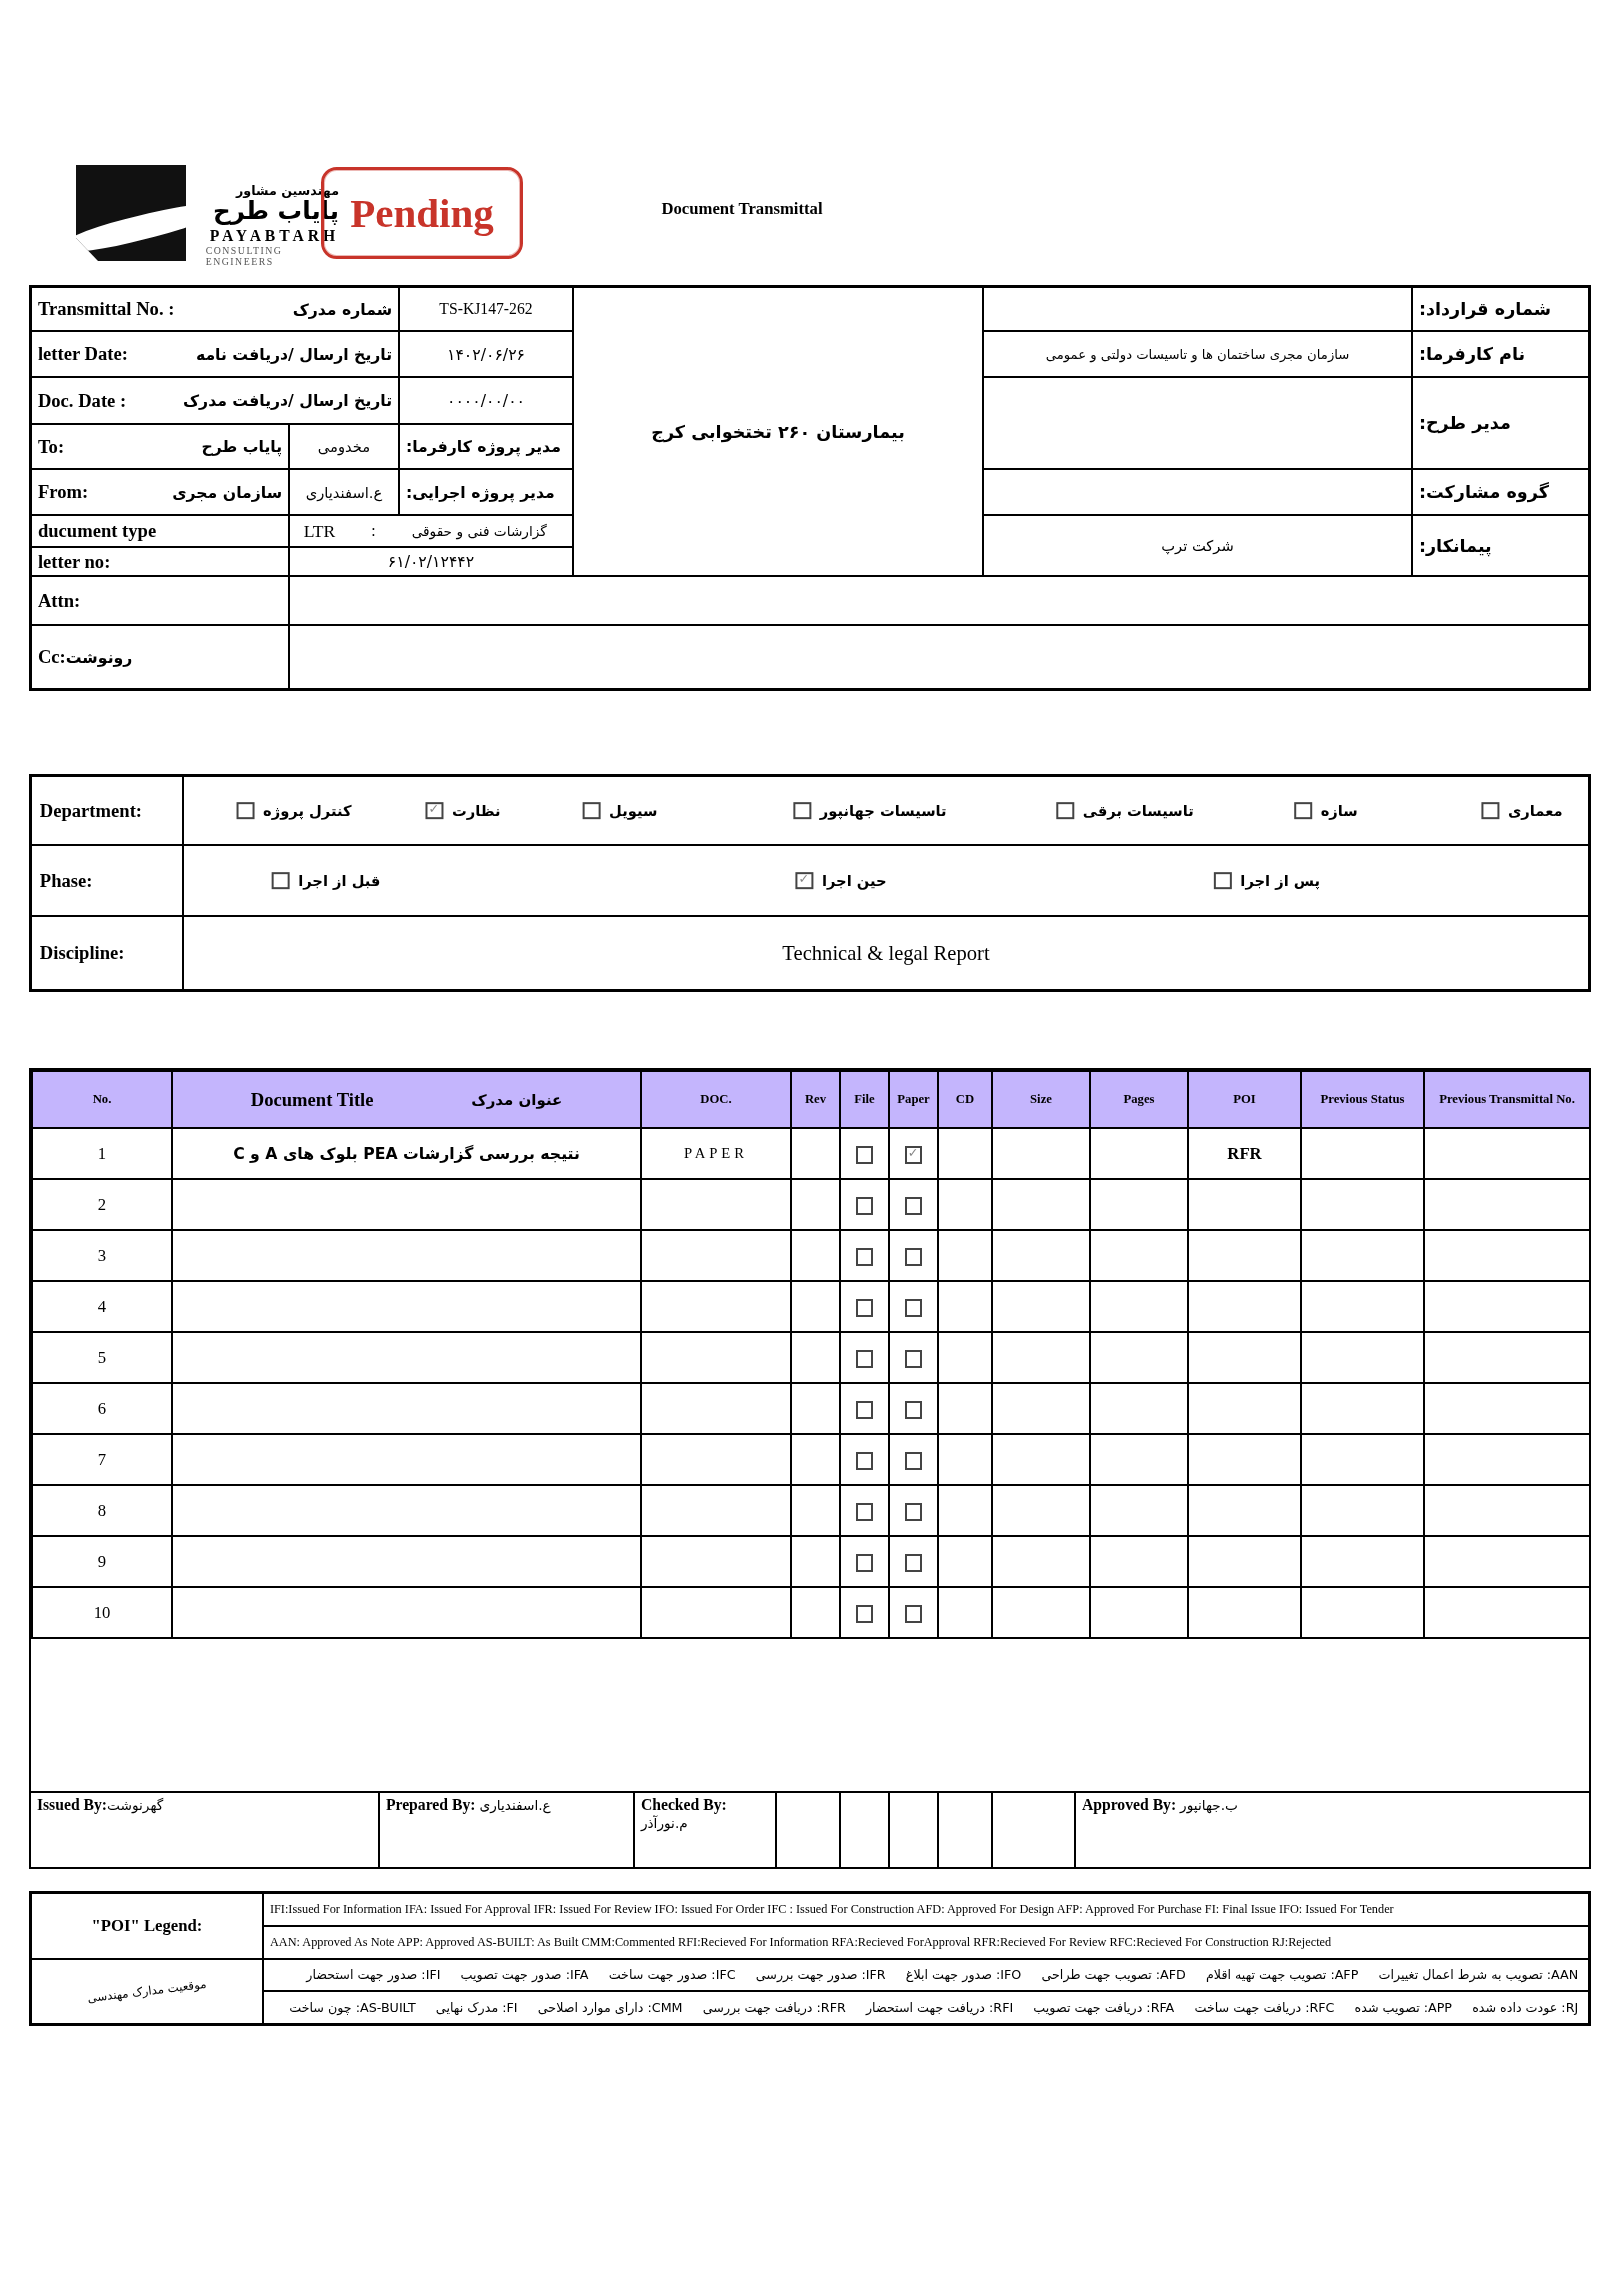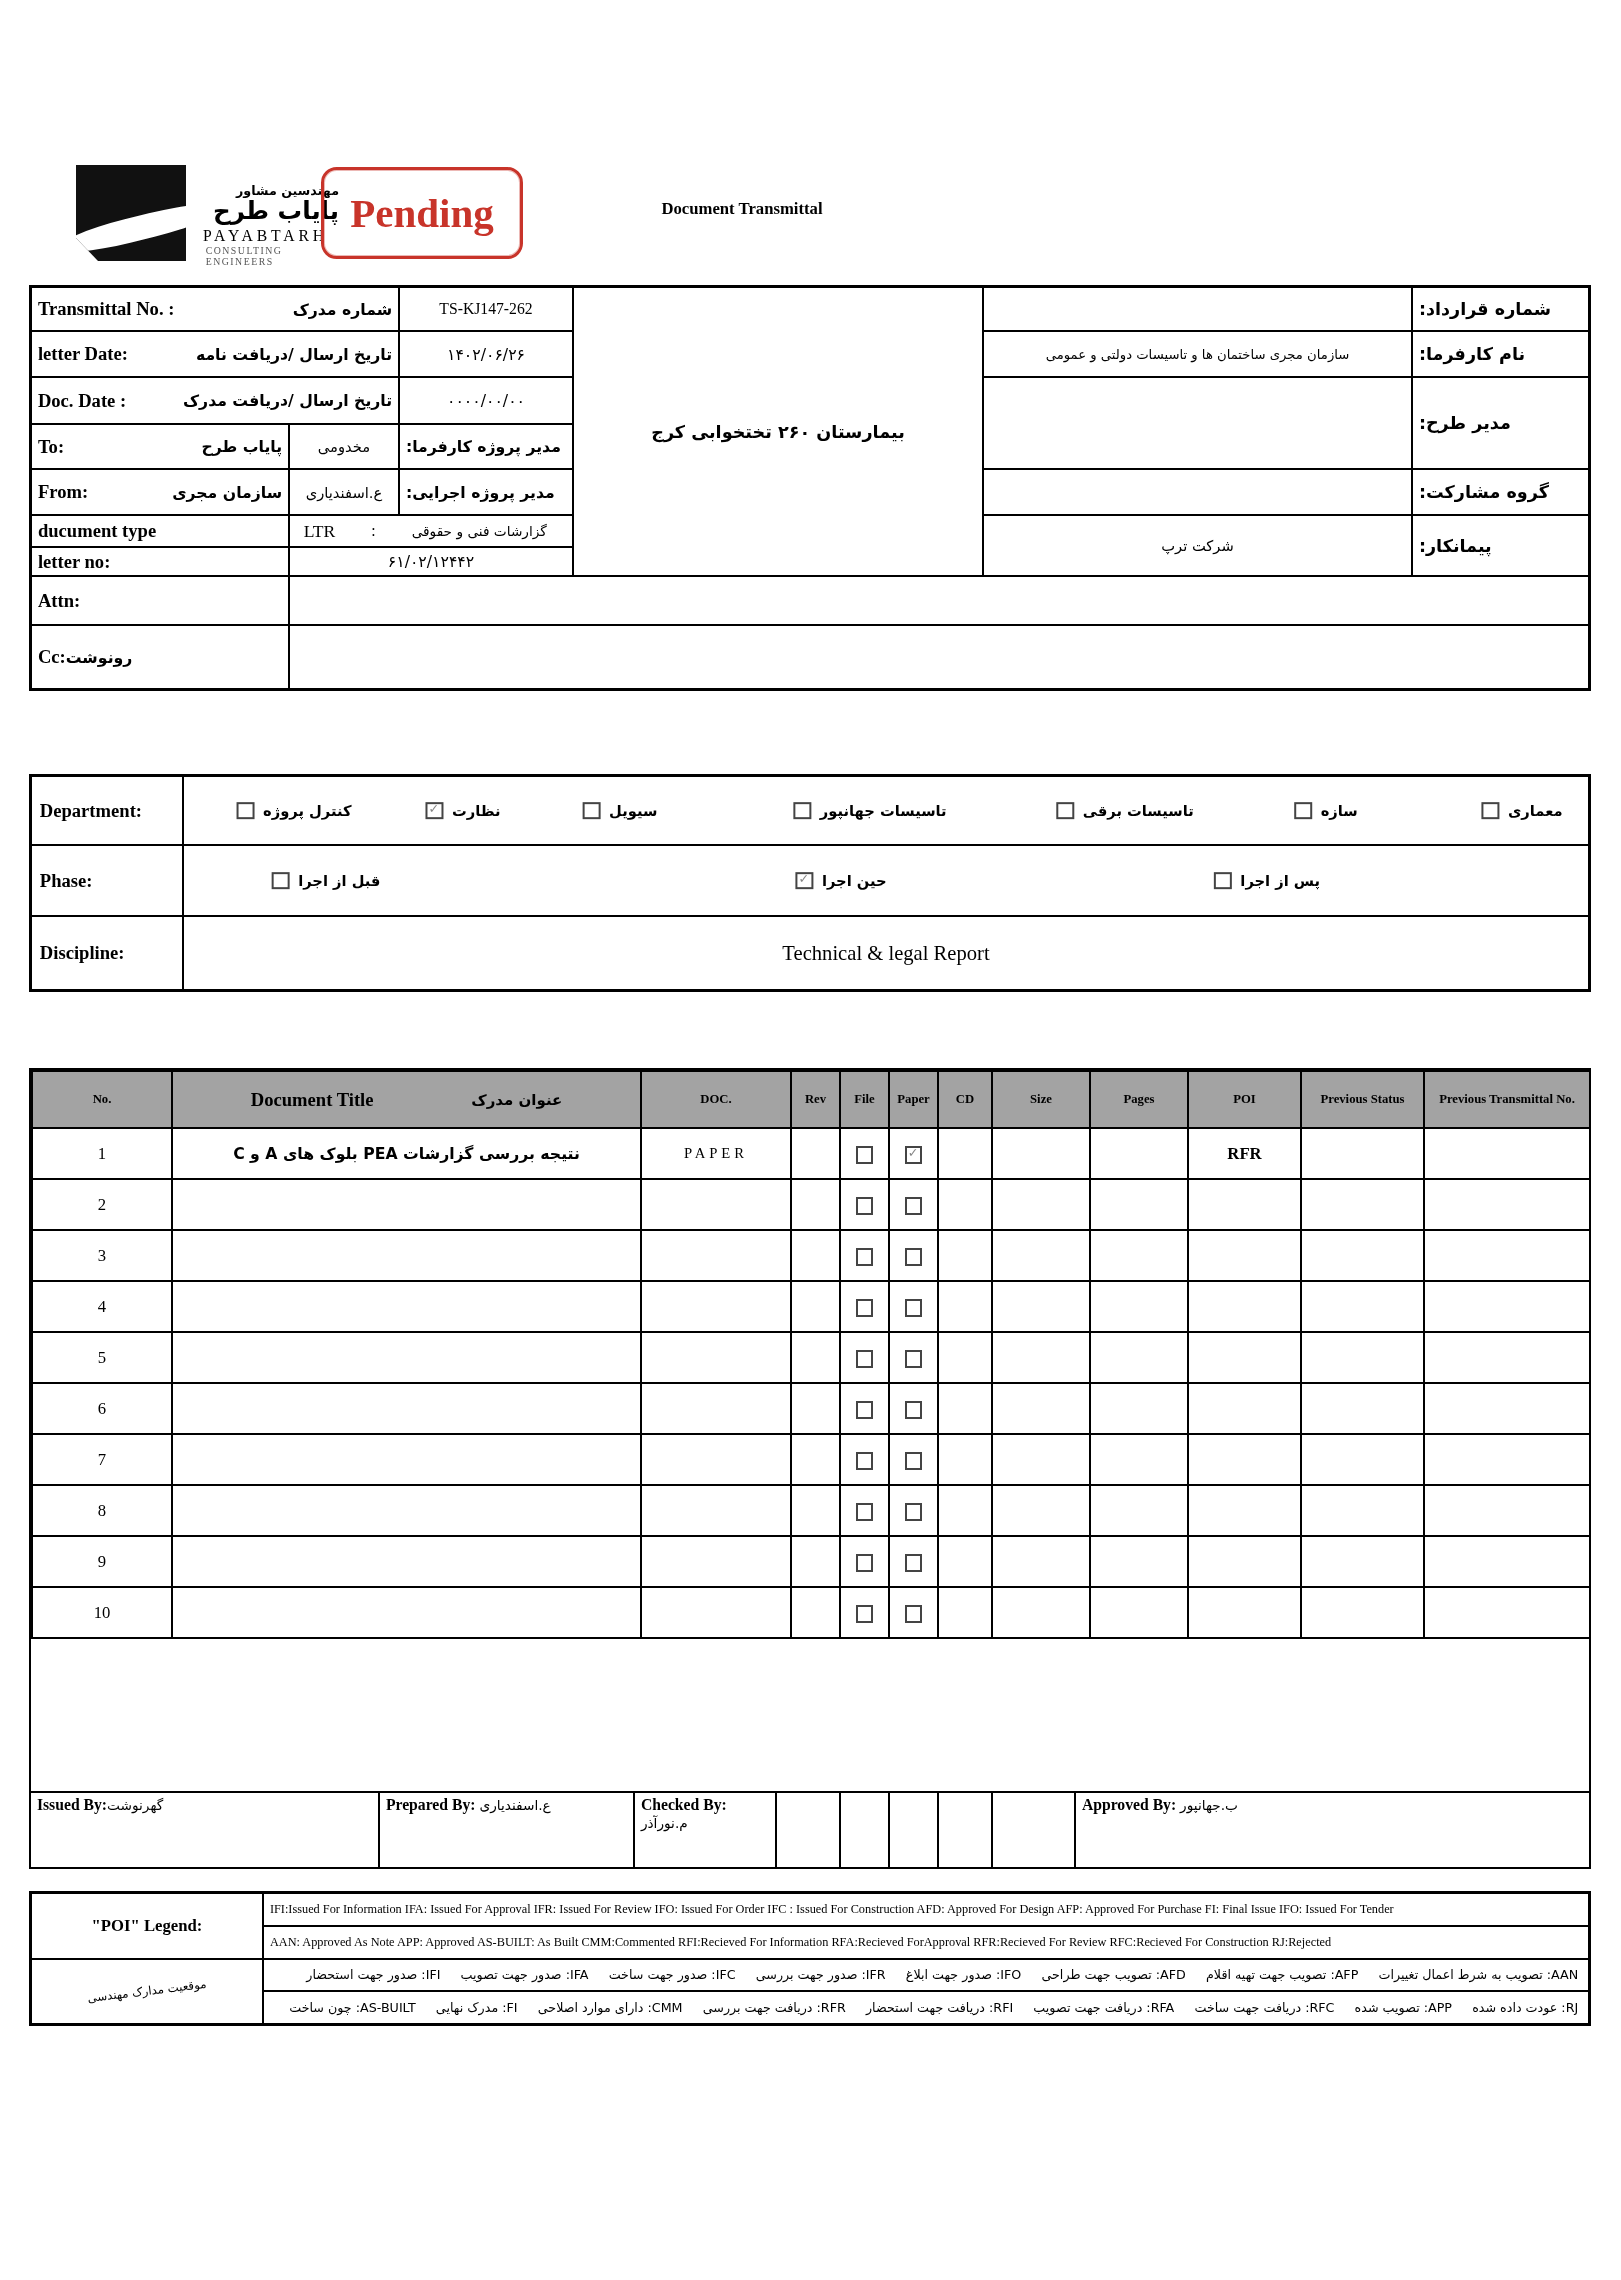--- a/index.html
+++ b/index.html
@@ -10,21 +10,21 @@
   .bold{font-weight:bold;}
 
   
   .logo-box{left:76px;top:165px;width:110px;height:96px;background:#111;
             clip-path:polygon(0 0,100% 0,100% 100%,20% 100%,0 76%);overflow:hidden;}
   .logo-swoosh{position:absolute;left:-19.6px;top:51px;width:167px;height:23.5px;background:#fff;
                border-radius:50%/60%;transform:rotate(-14deg);}
   .brand{left:192px;top:184px;width:147px;text-align:right;line-height:1.15;}
   .brand .t1{font-size:12.7px;font-weight:bold;}
   .brand .t2{font-size:24.5px;font-weight:bold;margin-top:-2px;}
-  .brand .t3{font-size:15.7px;font-weight:normal;letter-spacing:3.9px;text-align:center;margin-top:2px;}
+  .brand .t3{font-size:15.7px;font-weight:bold;letter-spacing:3.9px;text-align:right;margin-top:2px;}
   .brand .t4{font-size:9.8px;color:#555;letter-spacing:1.5px;text-align:left;padding-left:13.7px;}
   .stamp{left:321px;top:167px;width:196px;height:86px;border:3.9px solid #c8342a;border-radius:15.7px;
          display:flex;align-items:center;justify-content:center;color:#c8342a;
          font-size:41px;font-weight:bold;font-family:"Liberation Serif",serif;
          box-shadow:inset 0 0 0 1px rgba(200,52,42,.35);}
   .doc-title{left:585px;top:199px;width:314px;text-align:center;font-size:16.7px;font-weight:bold;}
 
   
   .info{left:29px;top:285px;width:1562px;height:406px;border:2.9px solid #000;box-sizing:border-box;
         display:grid;grid-template-columns:258px 110px 174px 410px 429px 1fr;
@@ -48,21 +48,21 @@
   .cb{display:inline-block;width:13.7px;height:13.7px;border:2px solid #444;background:#fff;
       position:relative;flex:0 0 auto;vertical-align:middle;}
   .cb.on::after{content:"✓";position:absolute;left:1px;top:-2.9px;font-size:12.7px;color:#888;
                 font-family:"DejaVu Sans",sans-serif;}
   .discipline-val{width:100%;text-align:center;font-size:20.6px;}
 
   
   .docwrap{left:29px;top:1068px;width:1562px;border:2.9px solid #000;box-sizing:border-box;}
   table.doc{width:100%;border-collapse:collapse;table-layout:fixed;}
   table.doc th,table.doc td{border:2px solid #000;padding:0 3.9px;text-align:center;overflow:hidden;}
-  table.doc th{background:#a3a3a3;font-size:12.7px;font-weight:bold;height:55px;}
+  table.doc th{background:#c4b5fd;font-size:12.7px;font-weight:bold;height:55px;}
   th.big{font-size:16.7px;}
   .th-title{display:flex;justify-content:space-evenly;align-items:center;}
   .th-title .en{font-size:18.6px;font-weight:bold;}
   .th-title .pr{font-size:15px;font-weight:bold;margin-left:24px;}
   tr.r1{height:71px;}
   tr.body-row{height:51px;font-size:16.7px;}
   td.title-cell{direction:rtl;font-weight:bold;font-size:15.7px;}
   td.doc-cell{letter-spacing:3.9px;font-size:14.7px;}
   td.poi-cell{font-weight:bold;font-size:16.7px;}
   tr.filler{height:153px;}

